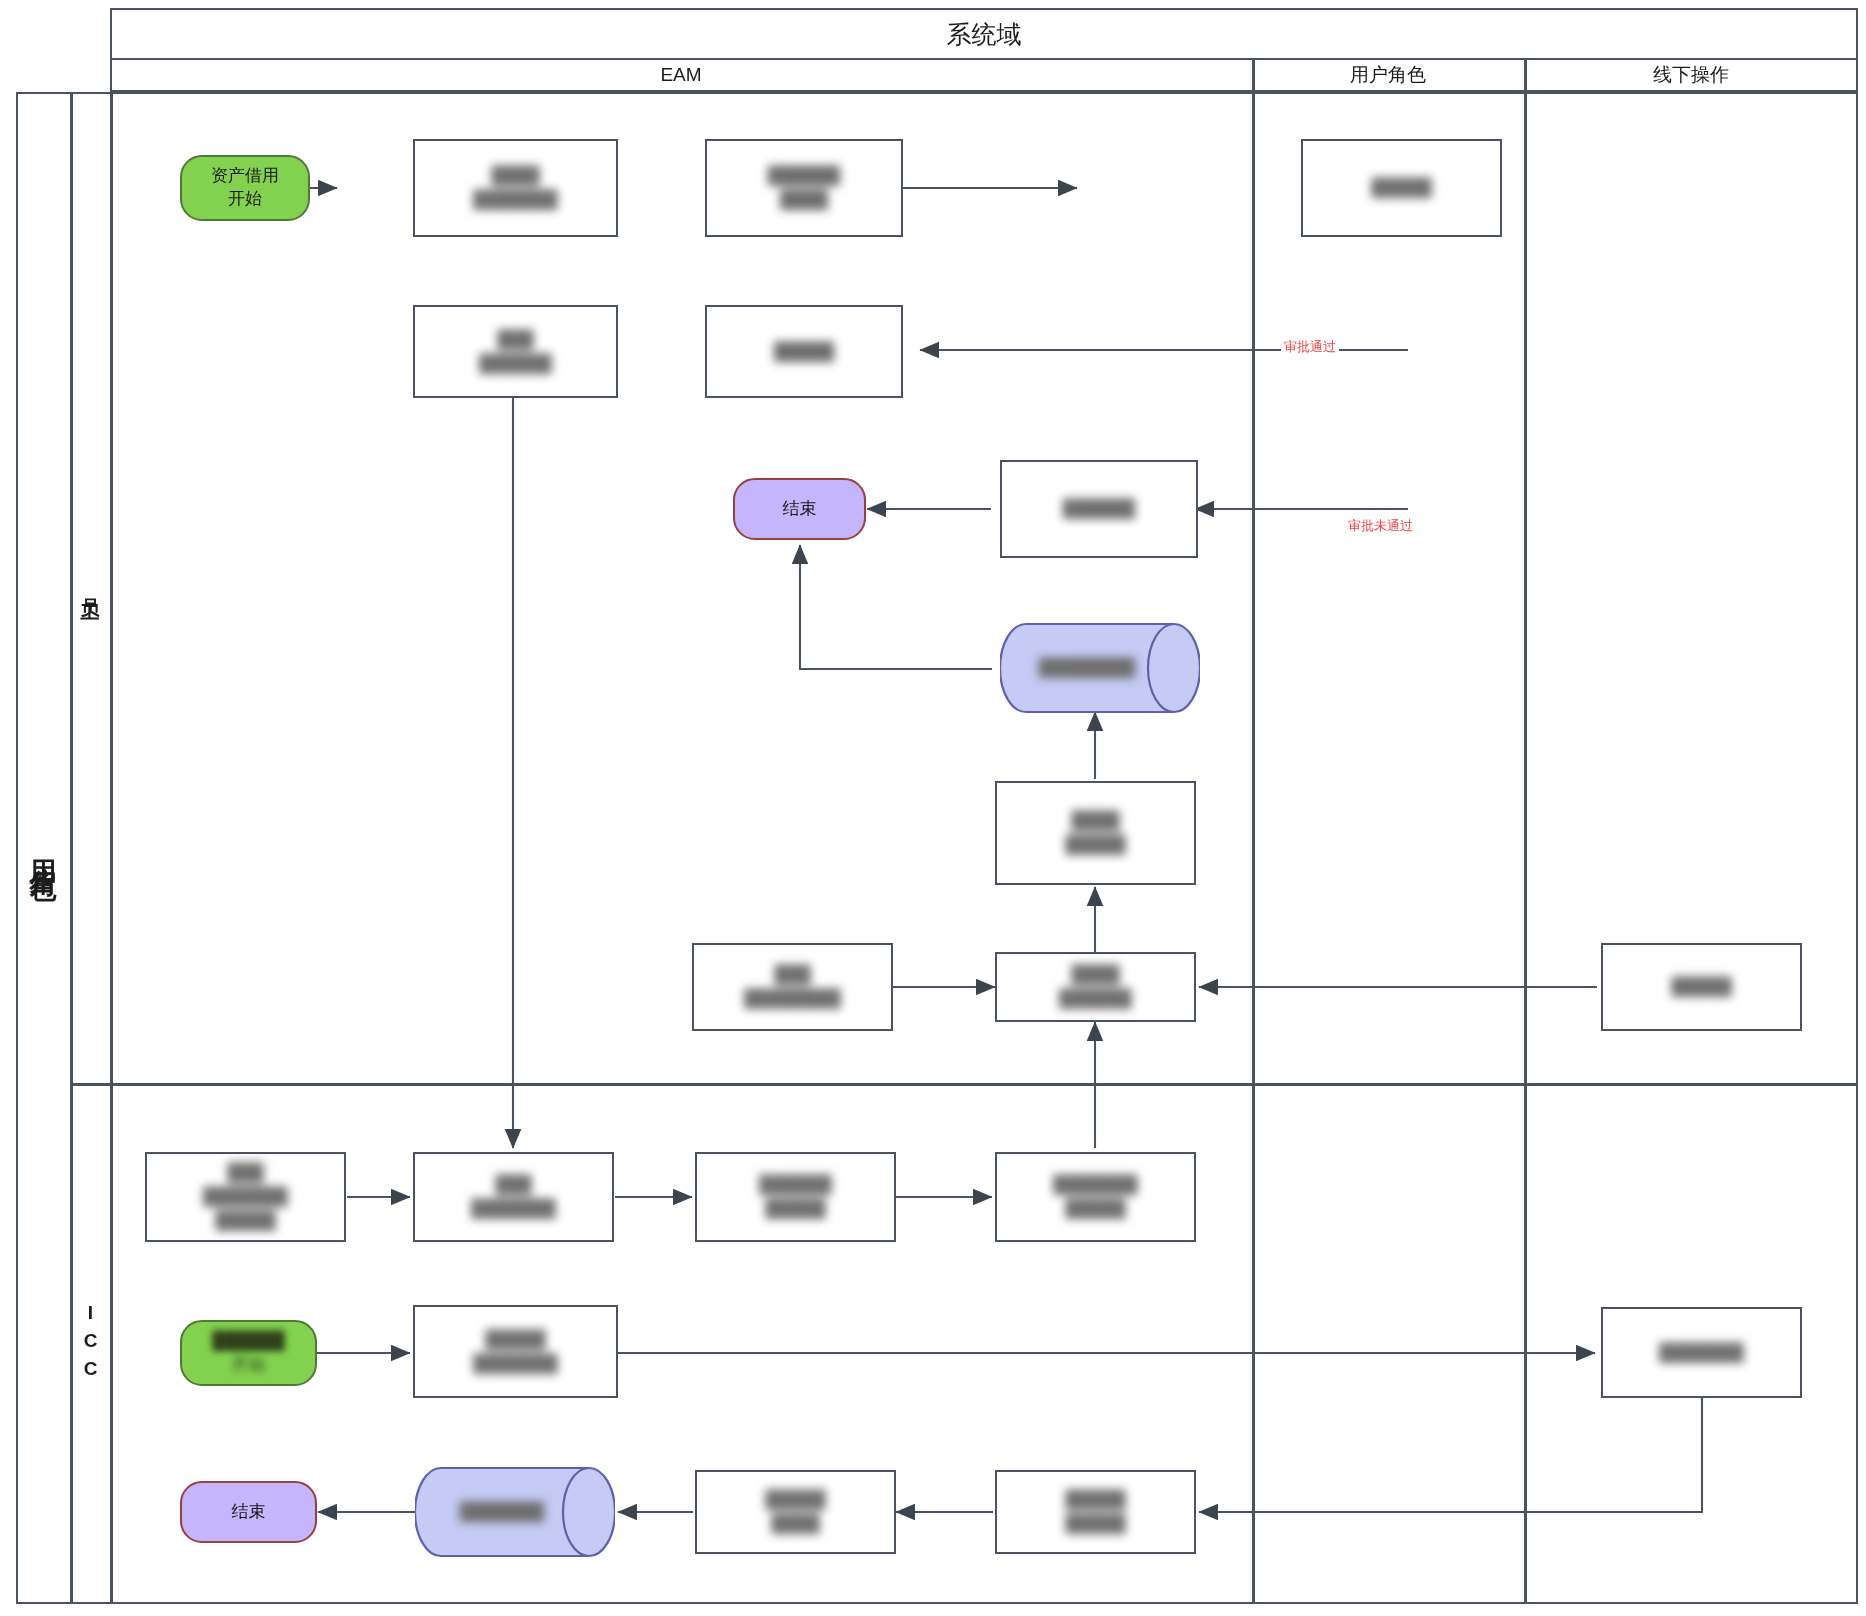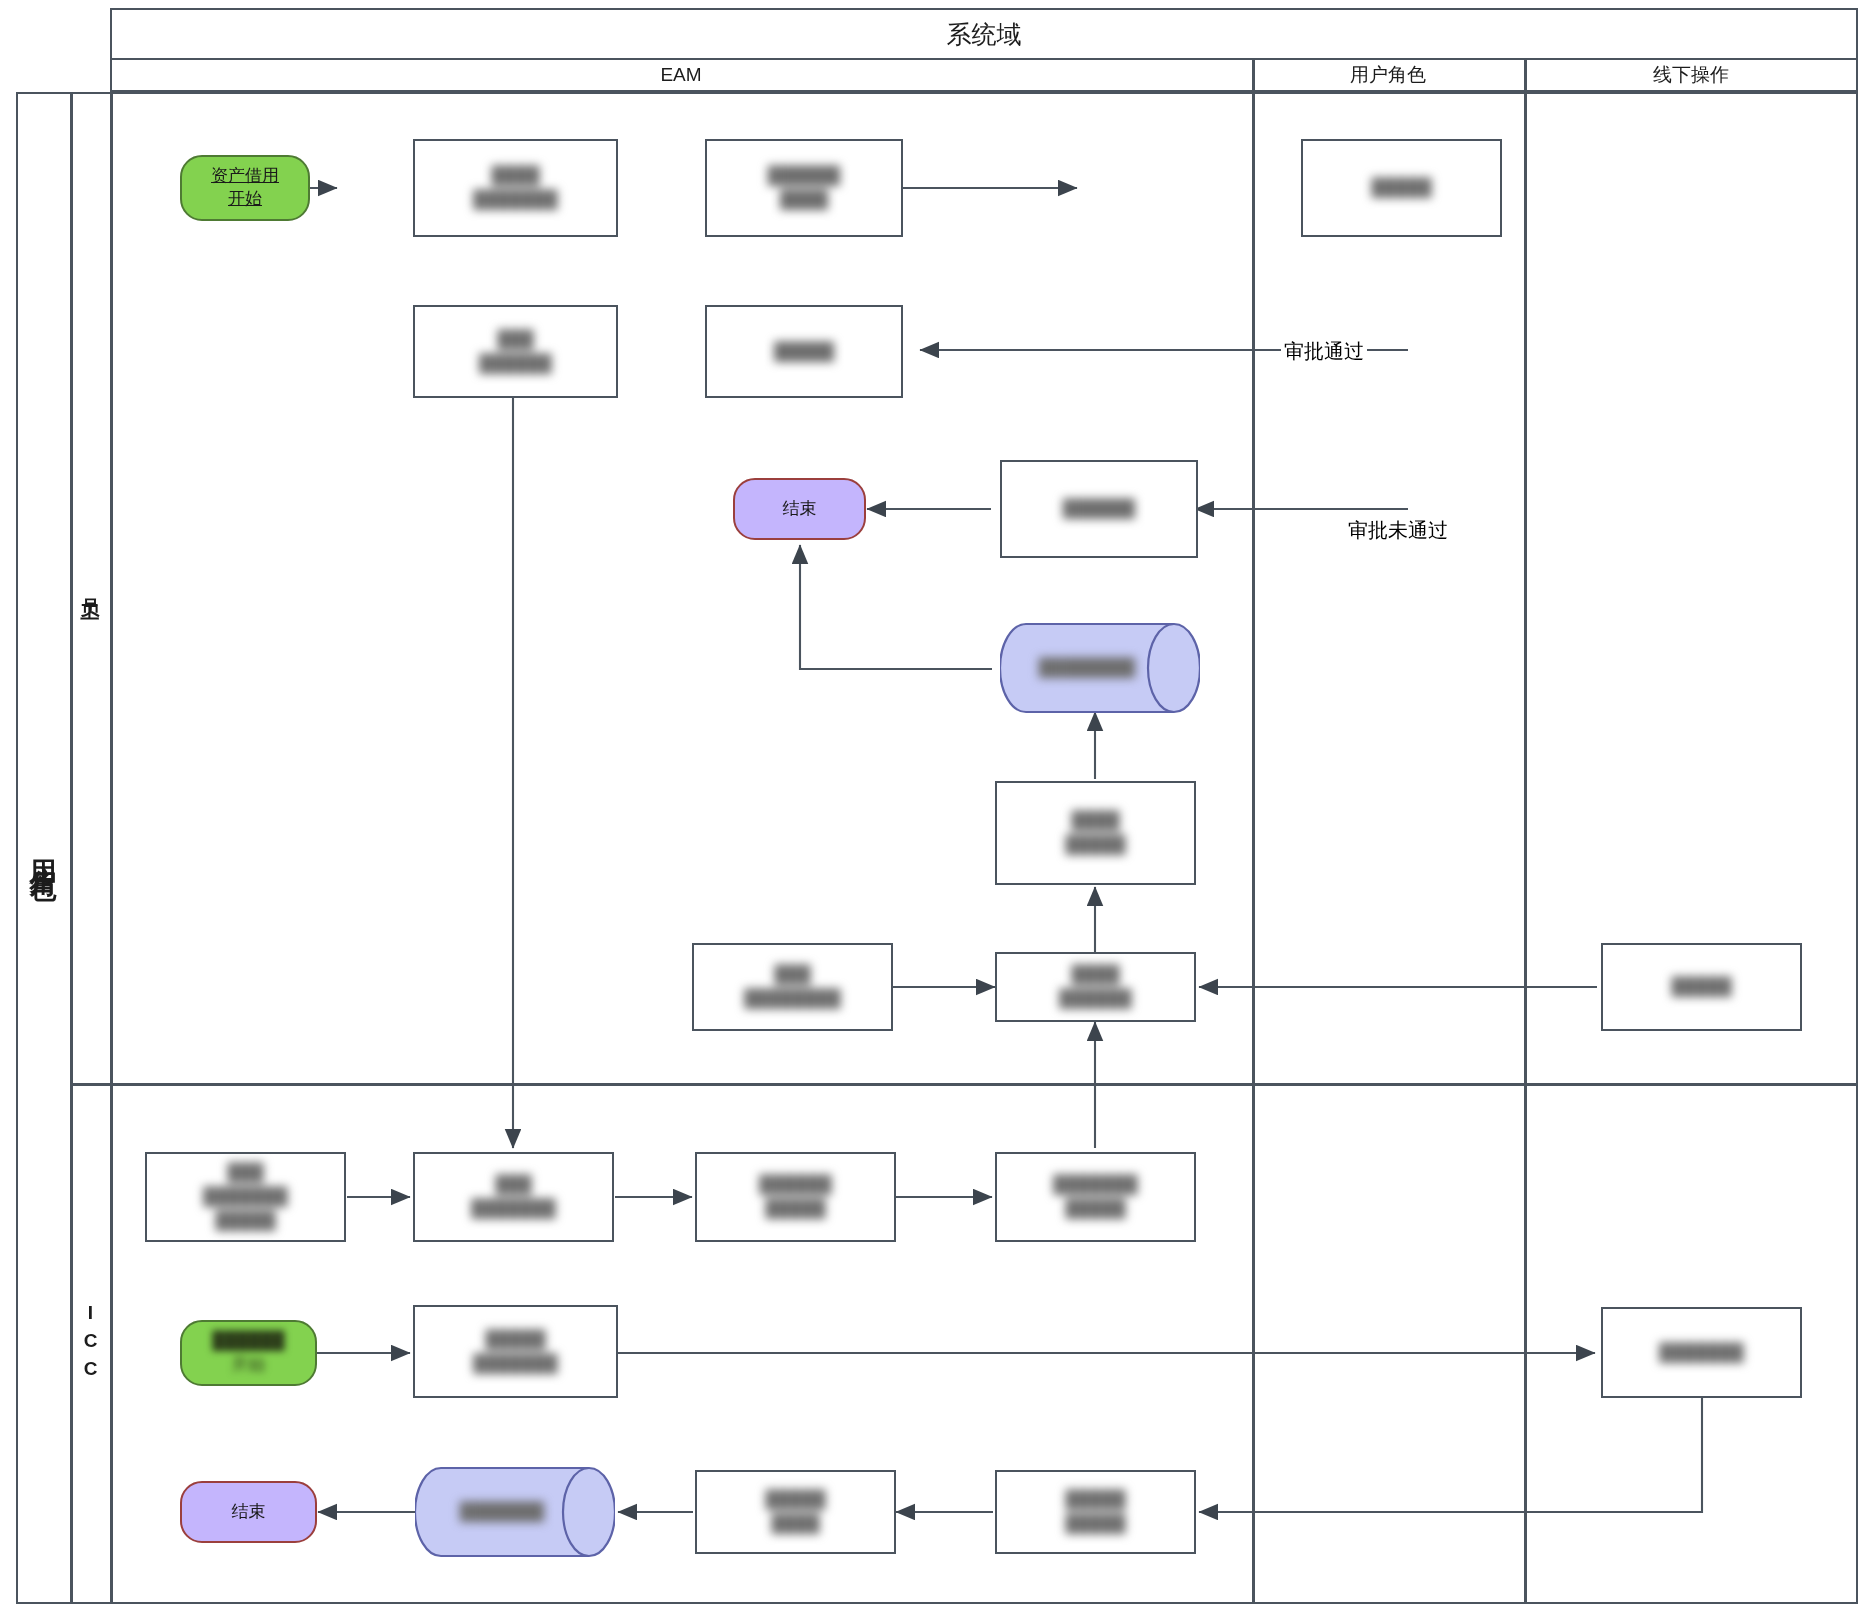--- a/index.html
+++ b/index.html
@@ -112,22 +112,22 @@
     white-space: pre-line;
   }
   .blur-sm { filter: blur(3.6px); }
 
   
   #wires { position: absolute; left: 0; top: 0; }
   .edge-label {
     position: absolute;
     background: #ffffff;
     padding: 0 3px;
-    font-size: 20px;
-    color: #000000;
+    font-size: 13px;
+    color: #ef4444;
     white-space: nowrap;
   }
 </style>
 </head>
 <body>
 
 <div id="canvas">
 
   <div class="frame" style="left:110px; top:8px; width:1748px; height:52px;"></div>
   <div class="header-label" style="left:110px; top:8px; width:1748px; height:52px; font-size:25px;">系统域</div>
@@ -204,21 +204,21 @@
 
       <path d="M993,1512 L896,1512"></path>
 
       <path d="M693,1512 L618,1512"></path>
 
       <path d="M416,1512 L318,1512"></path>
     </g>
   </svg>
 
   <div class="node terminator term-start" style="left:180px; top:155px; width:130px; height:66px;">
-    <span style="white-space:pre-line;text-decoration:underline;">资产借用
+    <span style="white-space:pre-line;">资产借用
 开始</span>
   </div>
 
   <div class="node proc" style="left:413px; top:139px; width:205px; height:98px;">
     <span class="blur">████
 ███████</span>
   </div>
 
   <div class="node proc" style="left:705px; top:139px; width:198px; height:98px;">
     <span class="blur">██████

